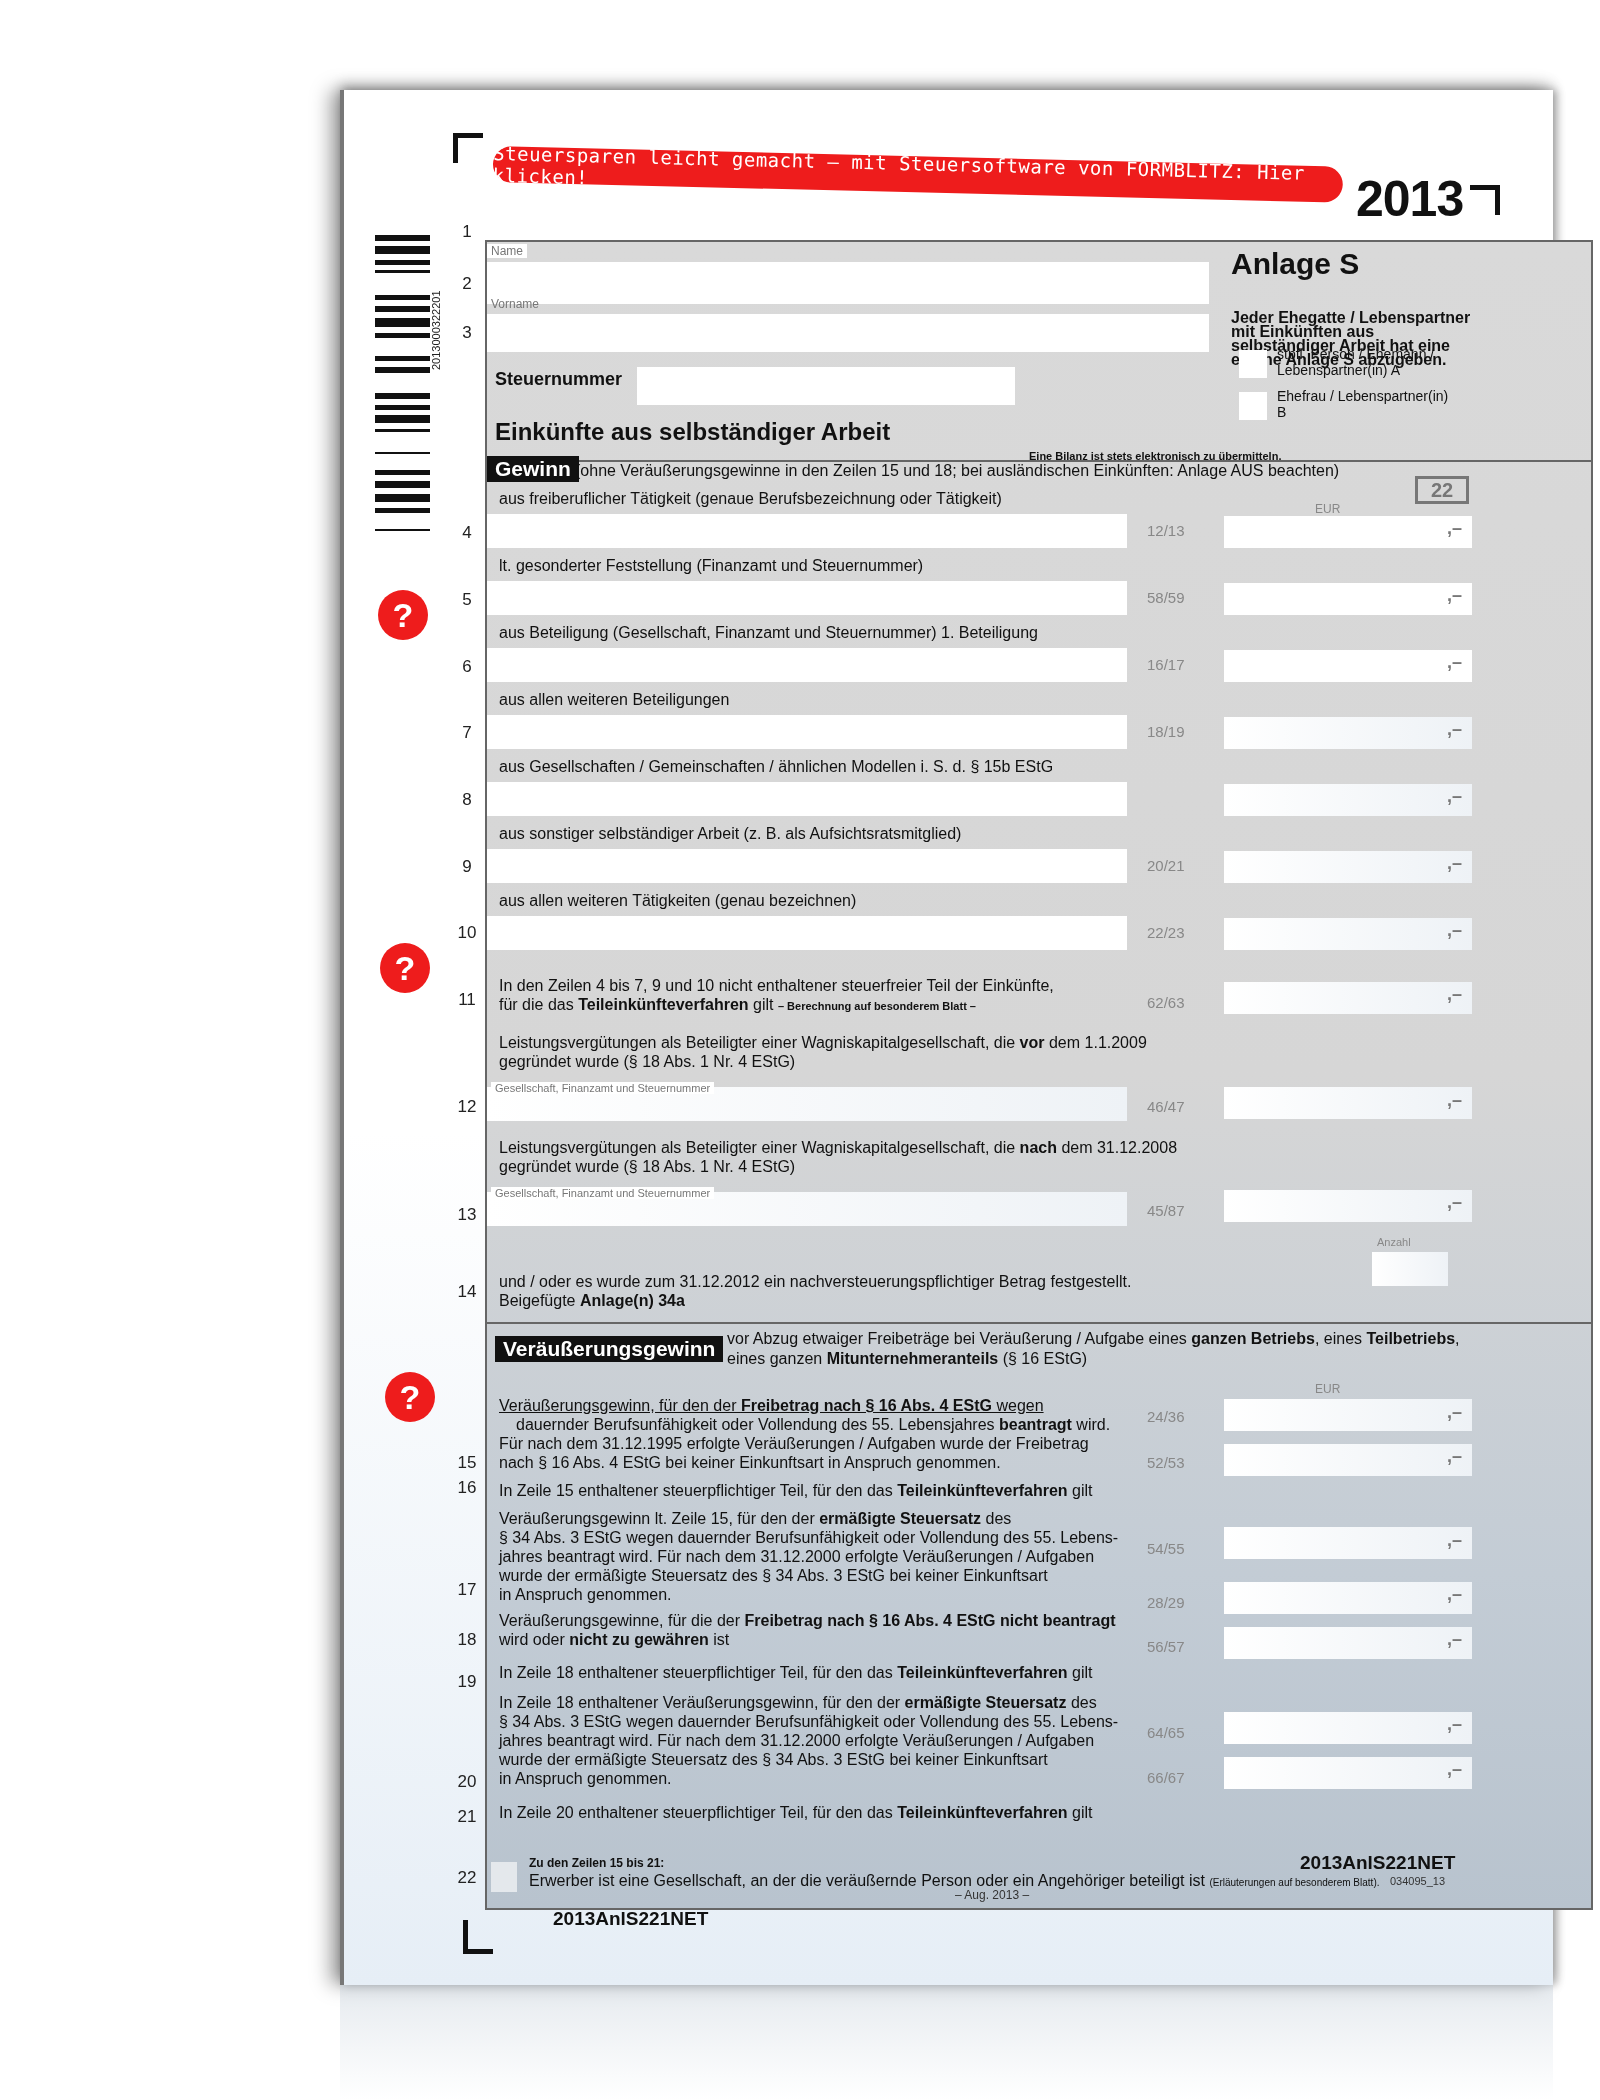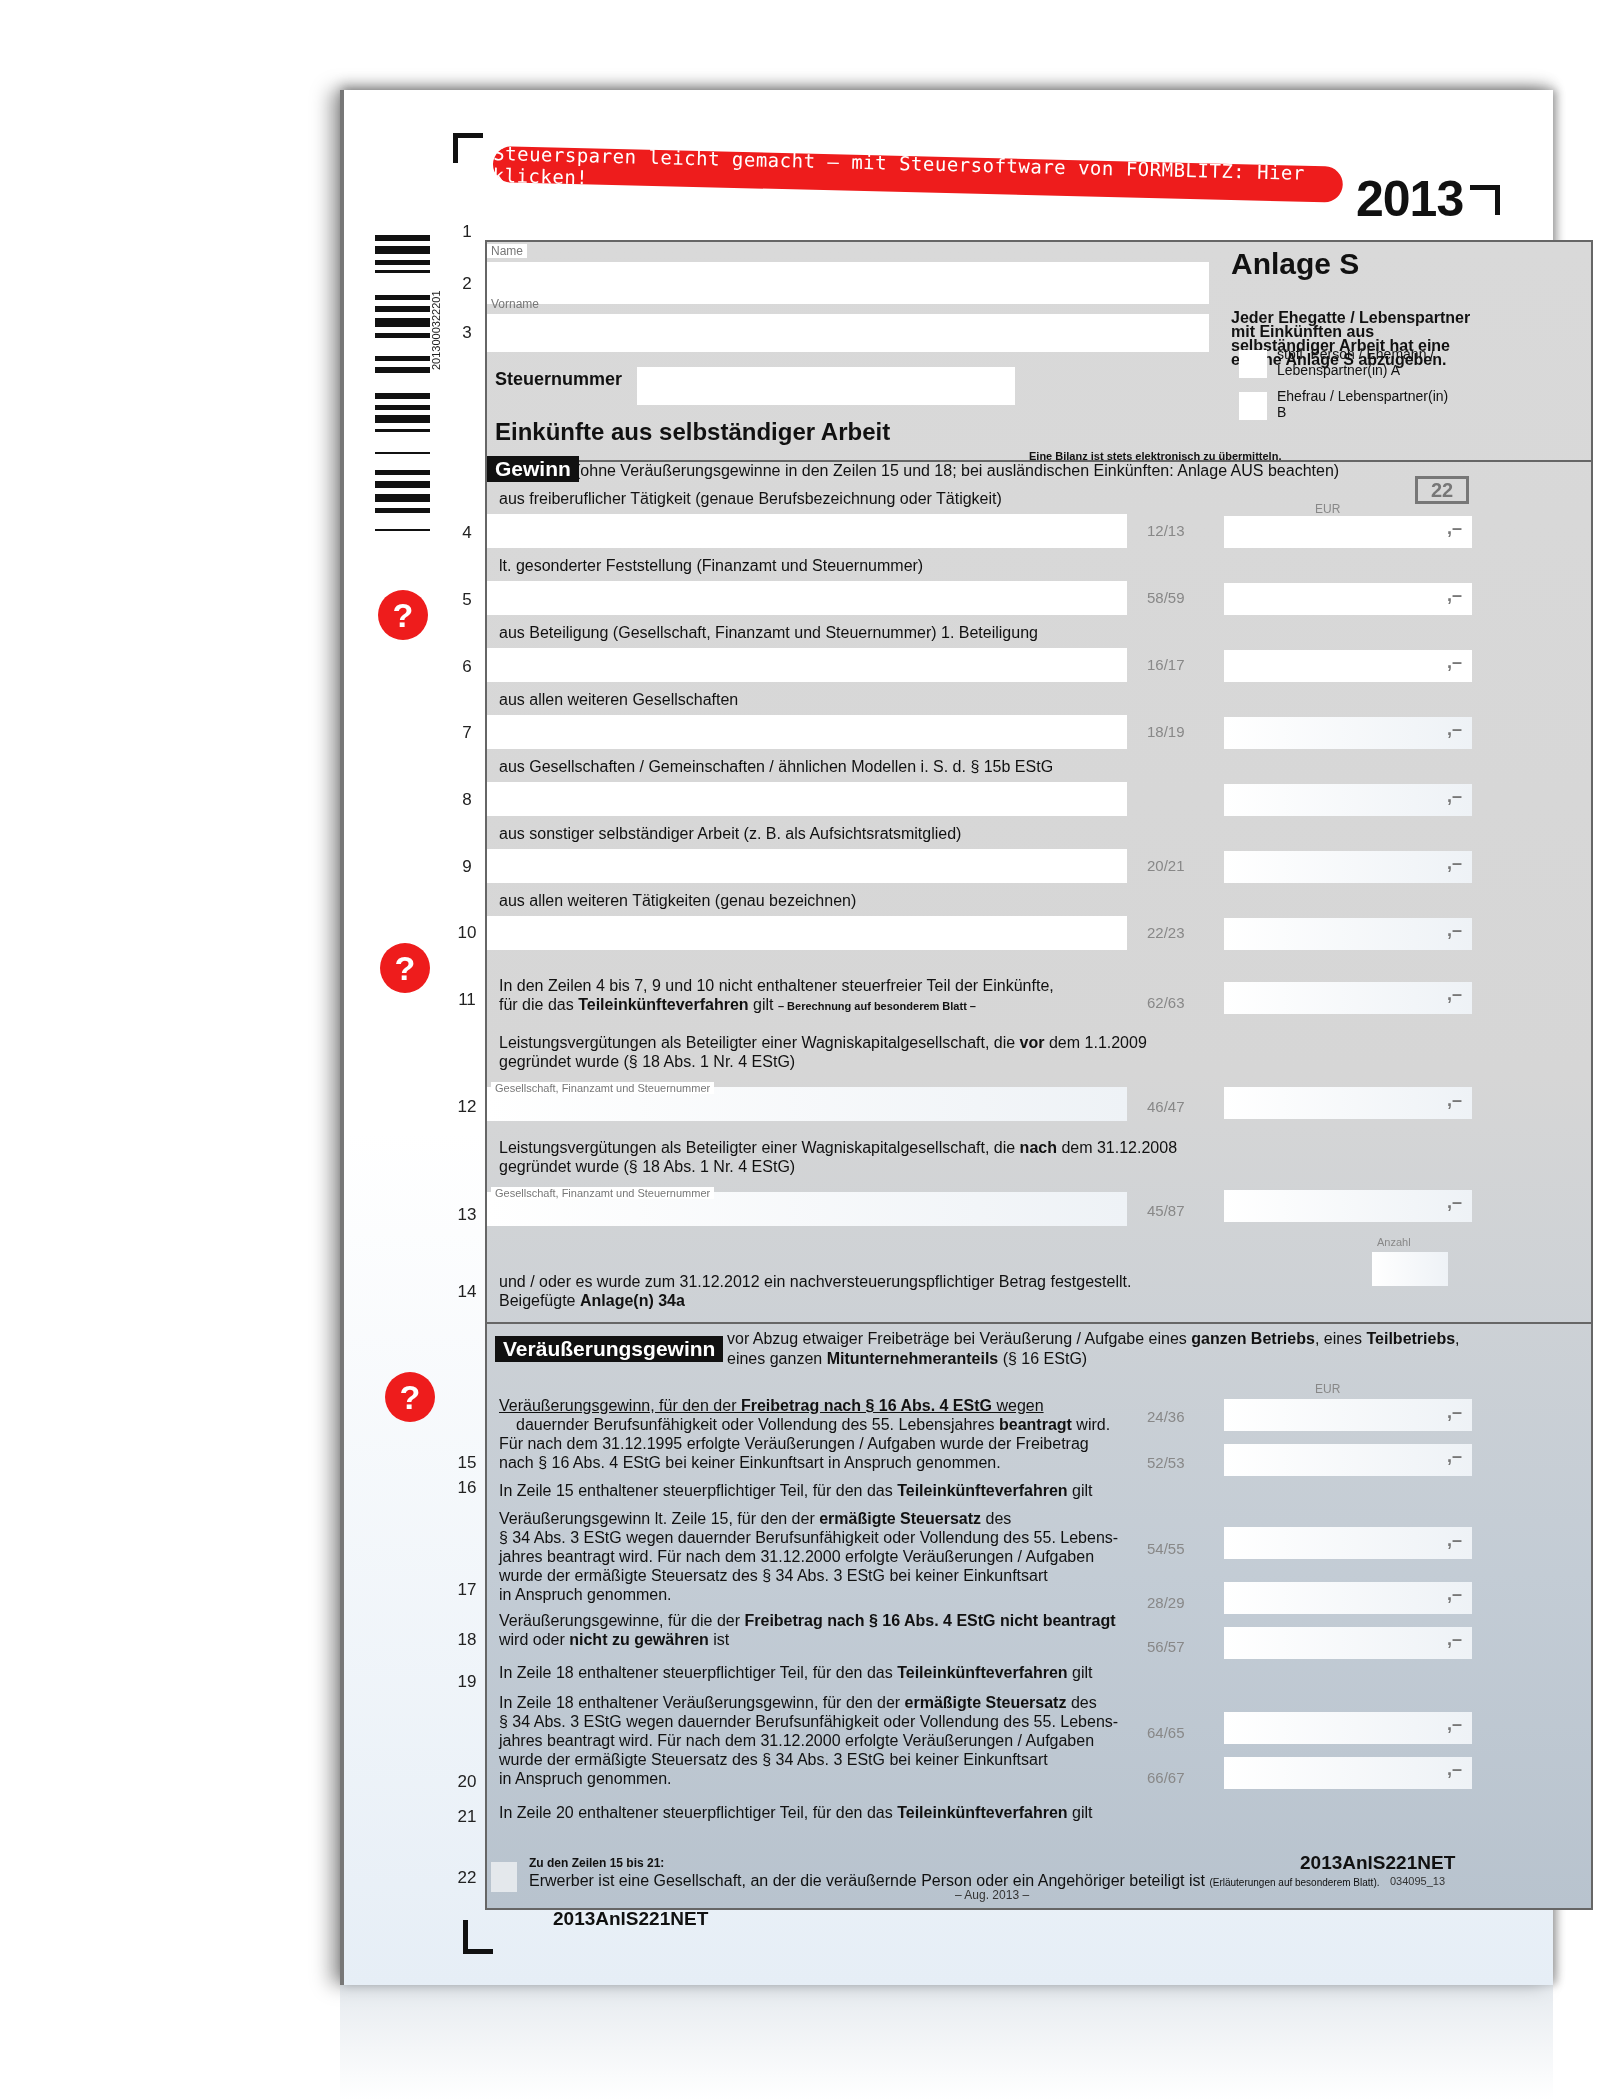--- a/index.html
+++ b/index.html
@@ -167,21 +167,21 @@
       <div class="lbl" style="left: 12px; top: 315px;">lt. gesonderter Feststellung (Finanzamt und Steuernummer)</div>
       <div class="field" style="left: 0px; top: 339px; width: 640px; height: 34px;"></div>
       <div class="code" style="left: 660px; top: 347px;">58/59</div>
       <div class="field" style="left: 737px; top: 341px; width: 248px; height: 32px;"></div>
       <div class="suffix" style="left: 960px; top: 343px;">,–</div>
       <div class="lbl" style="left: 12px; top: 382px;">aus Beteiligung (Gesellschaft, Finanzamt und Steuernummer) 1. Beteiligung</div>
       <div class="field" style="left: 0px; top: 406px; width: 640px; height: 34px;"></div>
       <div class="code" style="left: 660px; top: 414px;">16/17</div>
       <div class="field" style="left: 737px; top: 408px; width: 248px; height: 32px;"></div>
       <div class="suffix" style="left: 960px; top: 410px;">,–</div>
-      <div class="lbl" style="left: 12px; top: 449px;">aus allen weiteren Gesellschaften</div>
+      <div class="lbl" style="left: 12px; top: 449px;">aus allen weiteren Beteiligungen</div>
       <div class="field" style="left: 0px; top: 473px; width: 640px; height: 34px;"></div>
       <div class="code" style="left: 660px; top: 481px;">18/19</div>
       <div class="field-fade" style="left: 737px; top: 475px; width: 248px; height: 32px;"></div>
       <div class="suffix" style="left: 960px; top: 477px;">,–</div>
       <div class="lbl" style="left: 12px; top: 516px;">aus Gesellschaften / Gemeinschaften / ähnlichen Modellen i. S. d. § 15b EStG</div>
       <div class="field" style="left: 0px; top: 540px; width: 640px; height: 34px;"></div>
       <div class="code" style="left: 660px; top: 548px;"></div>
       <div class="field-fade" style="left: 737px; top: 542px; width: 248px; height: 32px;"></div>
       <div class="suffix" style="left: 960px; top: 544px;">,–</div>
       <div class="lbl" style="left: 12px; top: 583px;">aus sonstiger selbständiger Arbeit (z. B. als Aufsichtsratsmitglied)</div>

